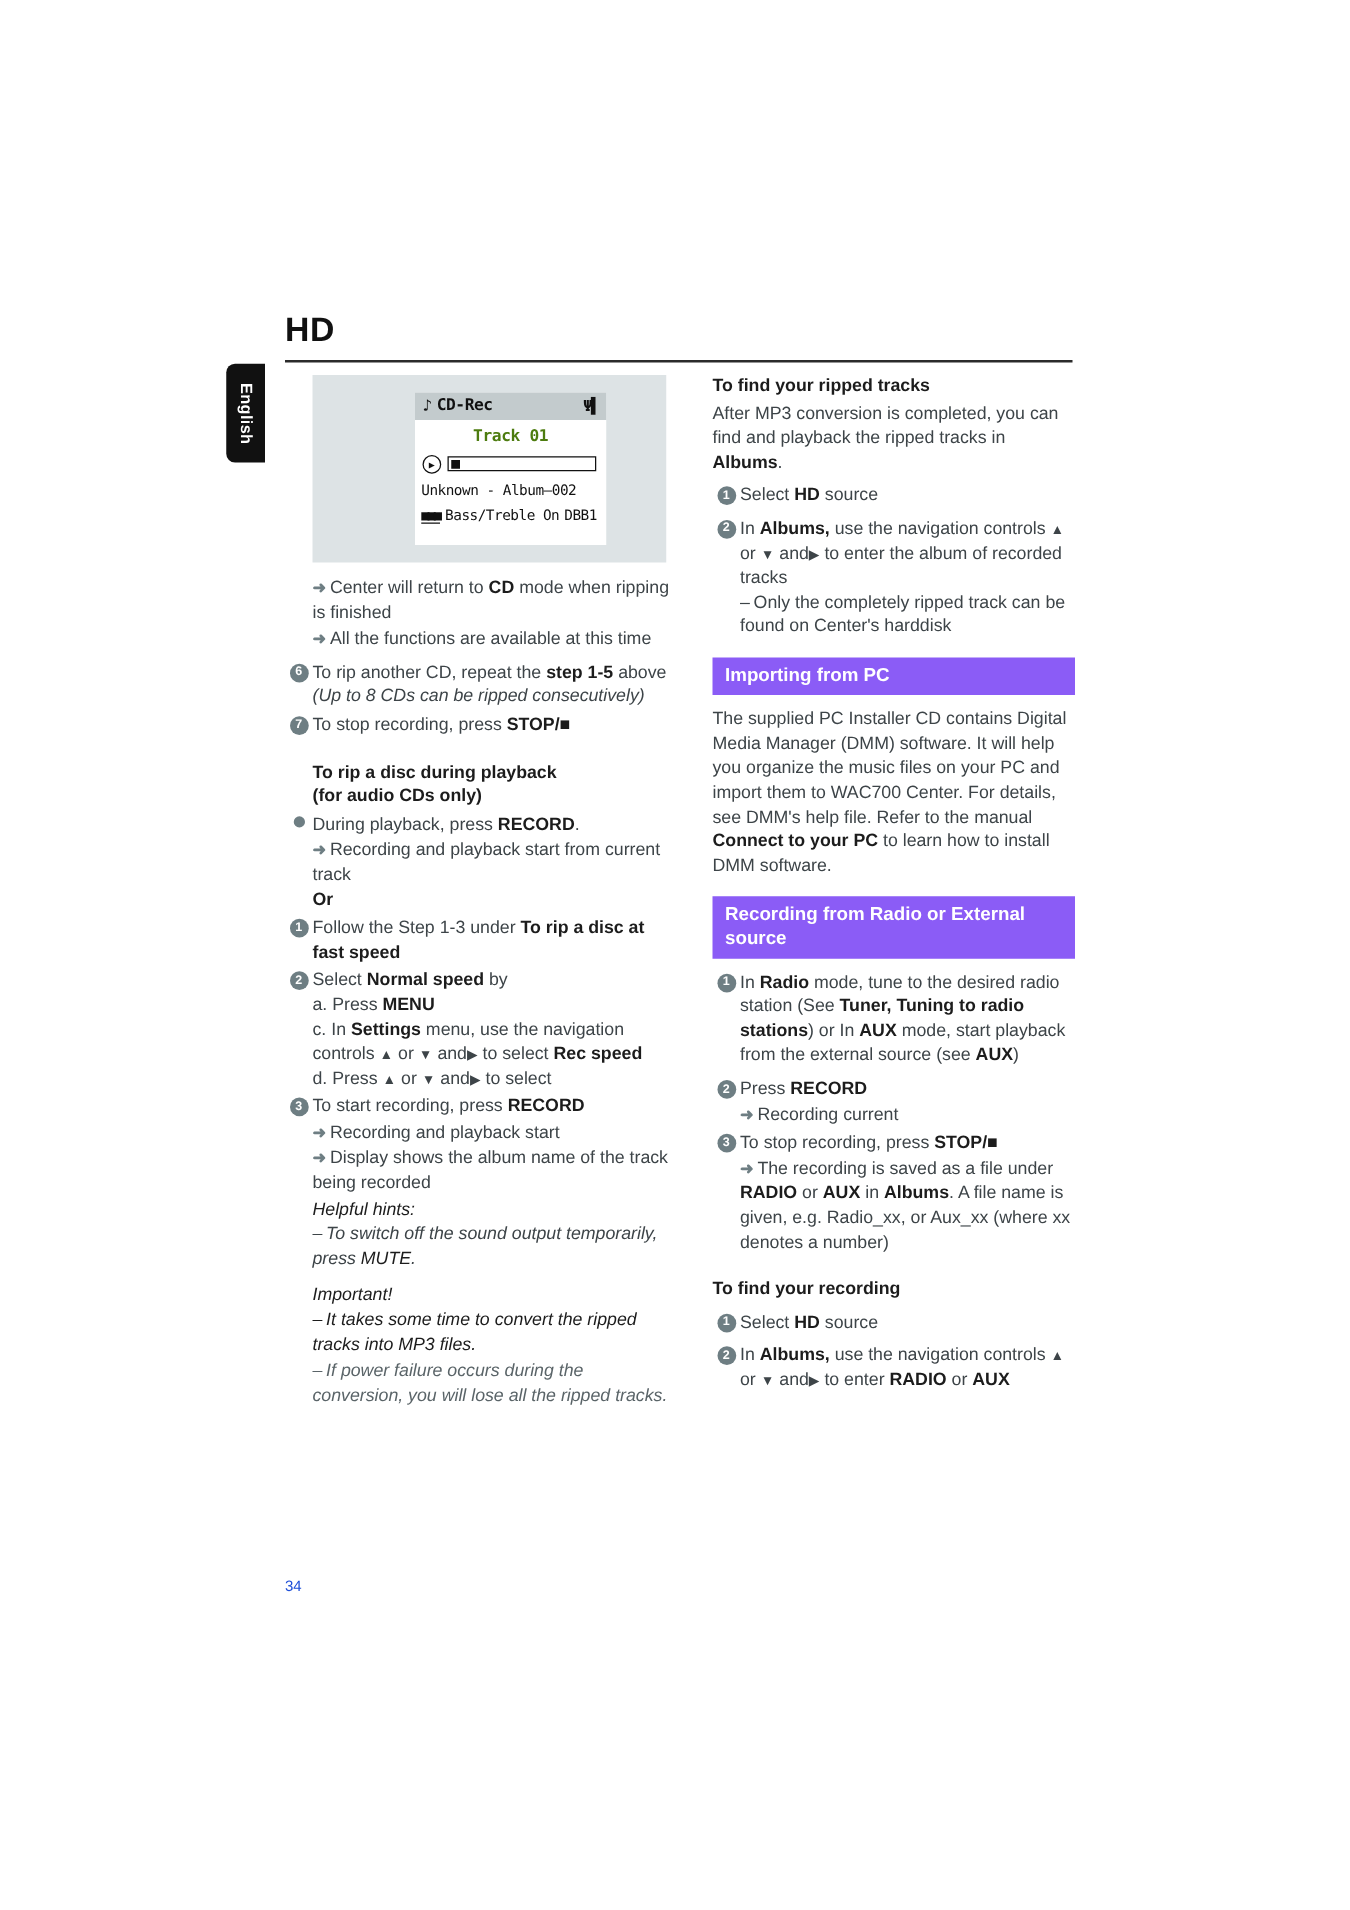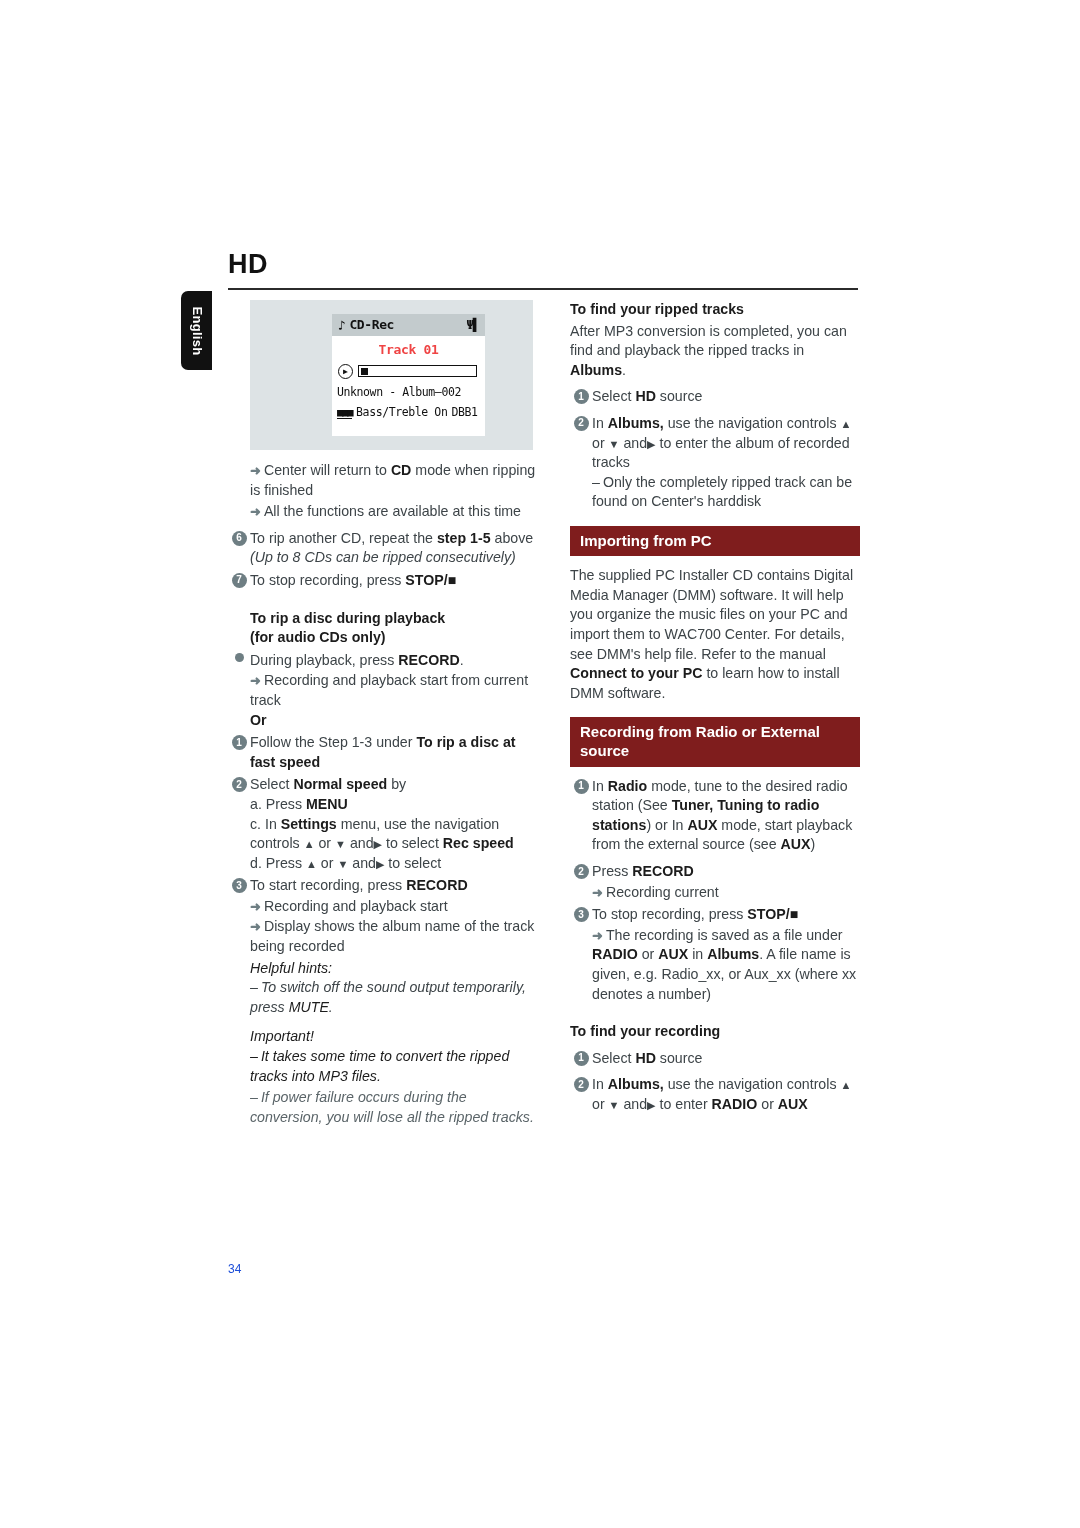--- a/index.html
+++ b/index.html
@@ -98,21 +98,21 @@
   #lcd-titlebar .lt {
     display: flex; align-items: center; gap: 4px;
     font-size: 13px; font-weight: bold; color: #111; letter-spacing: -0.4px;
   }
   .note-icon { font-size: 13px; line-height: 1; }
   .signal-icon { font-size: 12px; line-height: 1; font-weight: bold; color: #111; letter-spacing:-1px;}
   #lcd-track {
     text-align: center;
     font-size: 13px;
     font-weight: bold;
-    color: #ef4444;
+    color: #4d7c0f;
     margin-top: 5px;
     letter-spacing: -0.3px;
   }
   #lcd-progress-row {
     display: flex; align-items: center; gap: 5px;
     margin: 5px 0 0 6px;
   }
   .play-circle {
     width: 15px; height: 15px; border: 1.4px solid #111; border-radius: 50%;
     display: flex; align-items: center; justify-content: center;
@@ -174,21 +174,21 @@
   .indent { margin-left: 22px; }
   .hdr-bold { font-weight: bold; color: #1c1c1c; margin-top: 12px; }
   .para { margin-top: 2px; }
   .spacer-sm { height: 10px; }
   .spacer-md { height: 18px; }
 
   .nav-arrow { font-size: 11px; }
 
   
   .section-bar {
-    background: #7f1d1d;
+    background: #8b5cf6;
     color: #ffffff;
     font-weight: bold;
     font-size: 15px;
     padding: 5px 10px 6px 10px;
     margin: 14px 0 10px 0;
     line-height: 1.28;
     box-sizing: border-box;
   }
 
   

